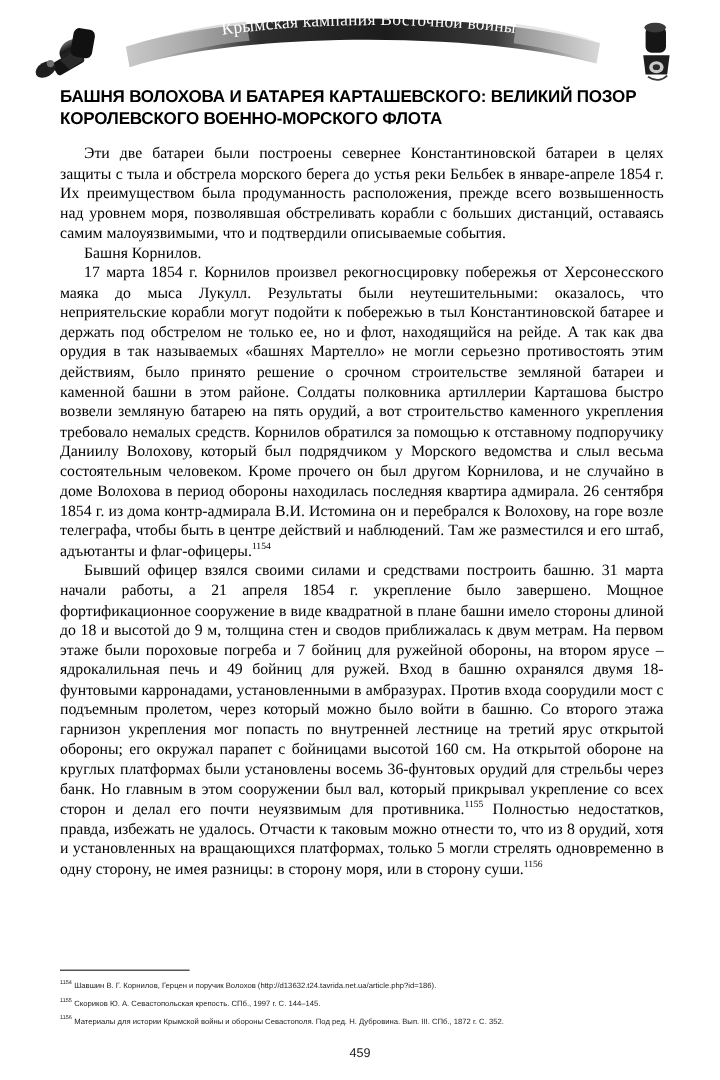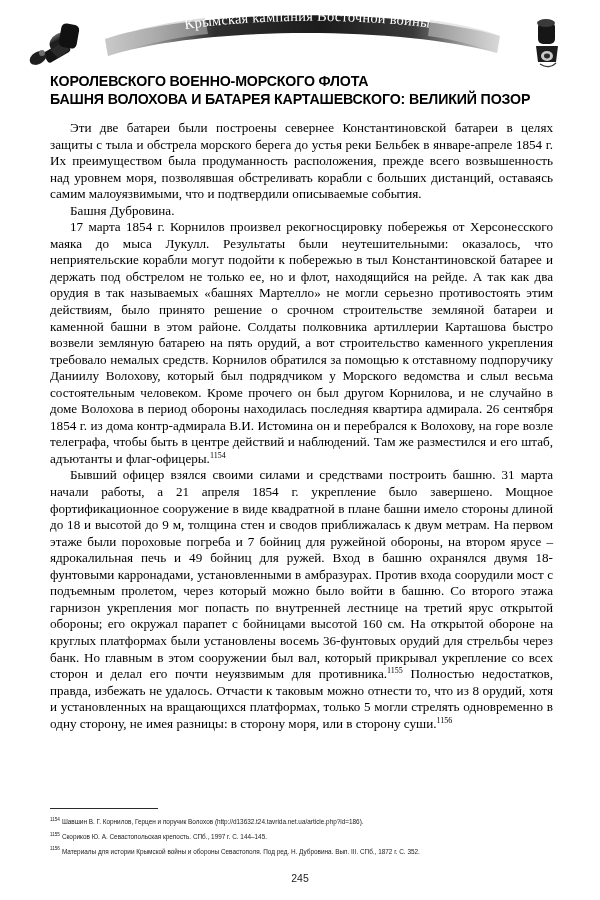--- a/index.html
+++ b/index.html
@@ -183,34 +183,34 @@
   <div class="ribbon-text">
     <svg viewBox="0 0 600 62" xmlns="http://www.w3.org/2000/svg">
       <path id="ribbonPath" d="M 118,37 C 215,8 398,8 497,34" fill="none" stroke="none"></path>
       <text class="ribbon-label">
         <textPath href="#ribbonPath" startOffset="50%" text-anchor="middle">Крымская кампания Восточной войны</textPath>
       </text>
     </svg>
   </div>
 
   <div class="chapter-title">
+    <div>БАШНЯ ВОЛОХОВА И БАТАРЕЯ КАРТАШЕВСКОГО: ВЕЛИКИЙ ПОЗОР</div>
     <div>КОРОЛЕВСКОГО ВОЕННО-МОРСКОГО ФЛОТА</div>
-    <div>БАШНЯ ВОЛОХОВА И БАТАРЕЯ КАРТАШЕВСКОГО: ВЕЛИКИЙ ПОЗОР</div>
   </div>
 
   <div class="body-text">
     <p>Эти две батареи были построены севернее Константиновской батареи в целях защиты с тыла и обстрела морского берега до устья реки Бельбек в январе-апреле 1854 г. Их преимуществом была продуманность расположения, прежде всего возвышенность над уровнем моря, позволявшая обстреливать корабли с больших дистанций, оставаясь самим малоуязвимыми, что и подтвердили описываемые события.</p>
-    <p>Башня Дубровина.</p>
+    <p>Башня Корнилов.</p>
     <p><span>17 марта 1854 г. Корнилов произвел рекогносцировку побережья от Херсонесского маяка до мыса Лукулл. Результаты были неутешительными: оказалось, что неприятельские корабли могут подойти к побережью в тыл Константиновской батарее и держать под обстрелом не только ее, но и флот, находящийся на рейде. А так как два орудия в так называемых «башнях Мартелло» не могли серьезно противостоять этим действиям, было принято решение о срочном строительстве земляной батареи и каменной башни в этом районе. Солдаты полковника артиллерии Карташова быстро возвели земляную батарею на пять орудий, а вот строительство каменного укрепления требовало немалых средств. Корнилов обратился за помощью к отставному подпоручику Даниилу Волохову, который был подрядчиком у Морского ведомства и слыл весьма состоятельным человеком. Кроме прочего он был другом Корнилова, и не случайно в доме Волохова в период обороны находилась последняя квартира адмирала. 26 сентября 1854 г. из дома контр-адмирала В.И. Истомина он и перебрался к Волохову, на горе возле телеграфа, чтобы быть в центре действий и наблюдений. Там же разместился и его штаб, адъютанты и флаг-офицеры.</span><span class="fn-ref">1154</span></p>
     <p><span>Бывший офицер взялся своими силами и средствами построить башню. 31 марта начали работы, а 21 апреля 1854 г. укрепление было завершено. Мощное фортификационное сооружение в виде квадратной в плане башни имело стороны длиной до 18 и высотой до 9 м, толщина стен и сводов приближалась к двум метрам. На первом этаже были пороховые погреба и 7 бойниц для ружейной обороны, на втором ярусе – ядрокалильная печь и 49 бойниц для ружей. Вход в башню охранялся двумя 18-фунтовыми карронадами, установленными в амбразурах. Против входа соорудили мост с подъемным пролетом, через который можно было войти в башню. Со второго этажа гарнизон укрепления мог попасть по внутренней лестнице на третий ярус открытой обороны; его окружал парапет с бойницами высотой 160 см. На открытой обороне на круглых платформах были установлены восемь 36-фунтовых орудий для стрельбы через банк. Но главным в этом сооружении был вал, который прикрывал укрепление со всех сторон и делал его почти неуязвимым для противника.</span><span class="fn-ref">1155</span><span> Полностью недостатков, правда, избежать не удалось. Отчасти к таковым можно отнести то, что из 8 орудий, хотя и установленных на вращающихся платформах, только 5 могли стрелять одновременно в одну сторону, не имея разницы: в сторону моря, или в сторону суши.</span><span class="fn-ref">1156</span></p>
   </div>
 
   <div class="footnote-rule"></div>
 
   <div class="footnotes">
     <div class="fn-item"><span class="fn-num">1154</span><span>Шавшин В. Г. Корнилов, Герцен и поручик Волохов (http://d13632.t24.tavrida.net.ua/article.php?id=186).</span></div>
     <div class="fn-item"><span class="fn-num">1155</span><span>Скориков Ю. А. Севастопольская крепость. СПб., 1997 г. С. 144–145.</span></div>
     <div class="fn-item"><span class="fn-num">1156</span><span>Материалы для истории Крымской войны и обороны Севастополя. Под ред. Н. Дубровина. Вып. III. СПб., 1872 г. С. 352.</span></div>
   </div>
 
-  <div class="page-number">245</div>
+  <div class="page-number">459</div>
 
 </div>
 
 </body></html>

